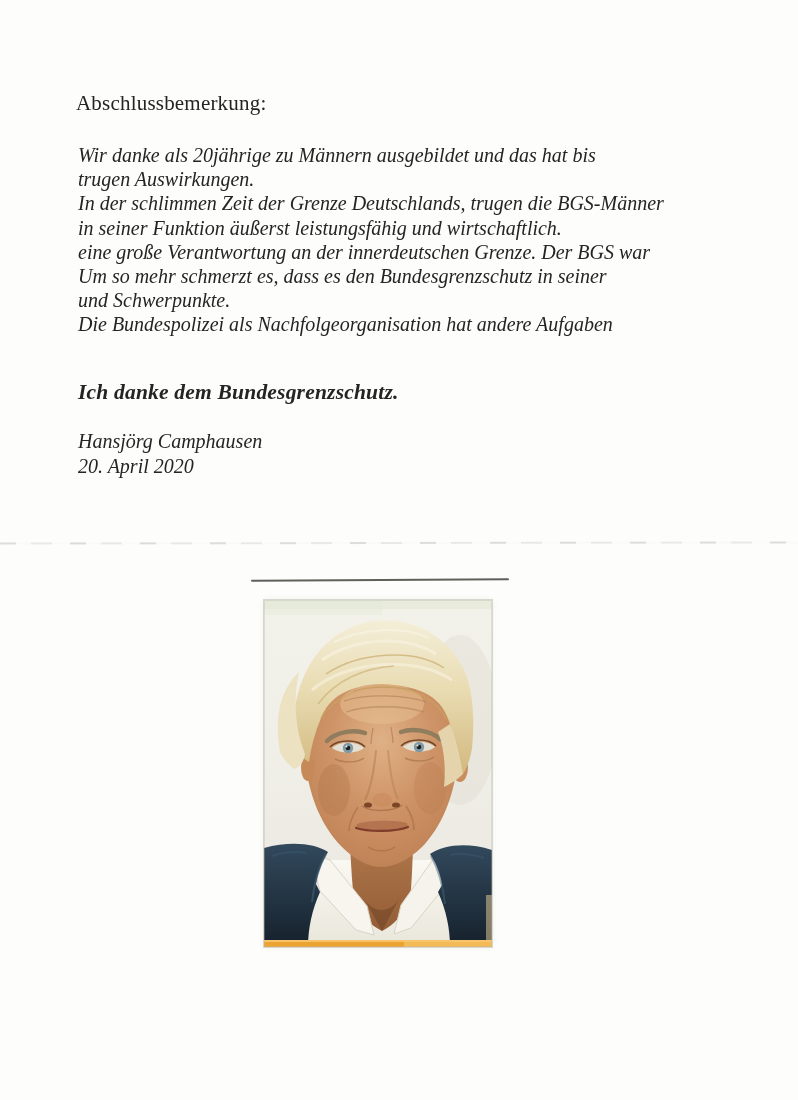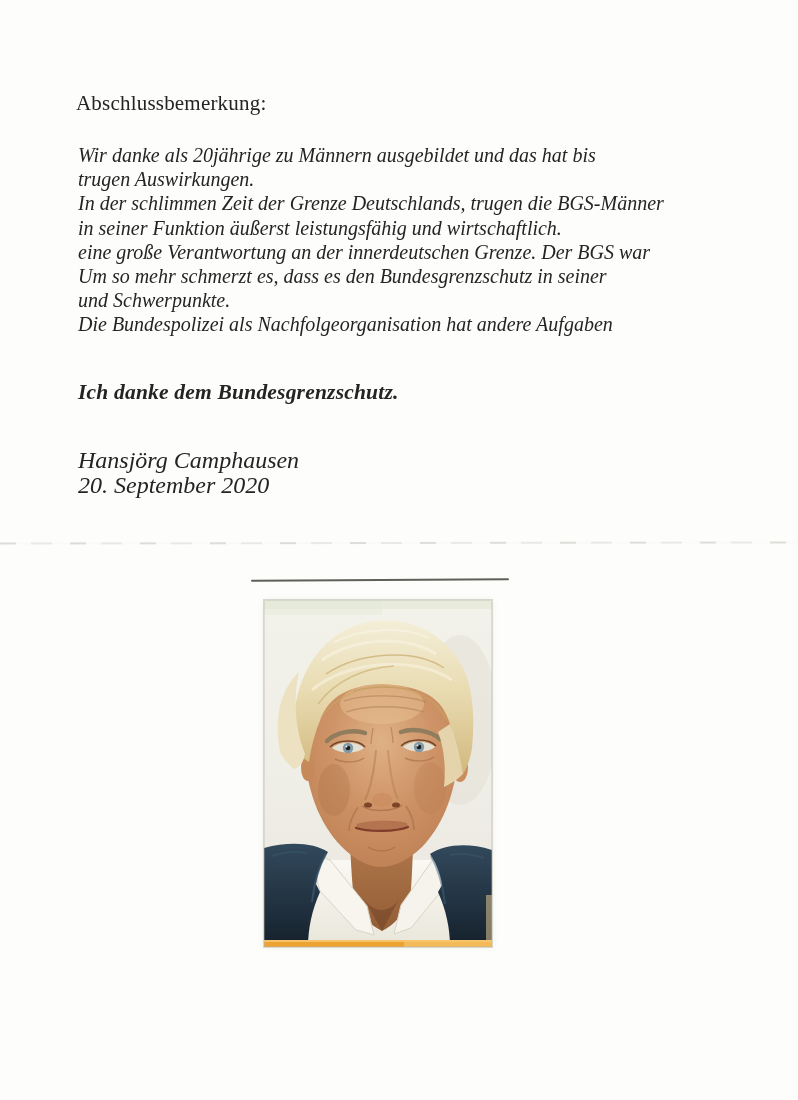--- a/index.html
+++ b/index.html
@@ -17,22 +17,22 @@
     font-style:italic;font-size:20px;line-height:24.2px;white-space:nowrap;
   }
   .body-text .line{height:24.2px;}
   .body-text .line.indent{padding-left:7px;}
   .emphasis{
     position:absolute;left:78px;top:380px;
     font-style:italic;font-weight:bold;font-size:21.5px;white-space:nowrap;
     letter-spacing:.2px;
   }
   .signature{
-    position:absolute;left:78px;top:448px;
-    font-style:italic;font-size:24px;line-height:24.5px;white-space:nowrap;
+    position:absolute;left:78px;top:429px;
+    font-style:italic;font-size:20px;line-height:24.5px;white-space:nowrap;
   }
   .crease{
     position:absolute;left:0;top:542px;width:798px;height:2px;opacity:.6;
     background:repeating-linear-gradient(90deg,
       rgba(156,154,146,.55) 0px, rgba(156,154,146,.55) 16px,
       rgba(156,154,146,.06) 16px, rgba(156,154,146,.06) 31px,
       rgba(170,168,160,.4) 31px, rgba(170,168,160,.4) 52px,
       rgba(170,168,160,.05) 52px, rgba(170,168,160,.05) 70px);
     transform:rotate(-.08deg);
   }
@@ -62,21 +62,21 @@
     <div class="line">eine große Verantwortung an der innerdeutschen Grenze. Der BGS war</div>
     <div class="line">Um so mehr schmerzt es, dass es den Bundesgrenzschutz in seiner</div>
     <div class="line">und Schwerpunkte.</div>
     <div class="line">Die Bundespolizei als Nachfolgeorganisation hat andere Aufgaben</div>
   </div>
 
   <div class="emphasis">Ich danke dem Bundesgrenzschutz.</div>
 
   <div class="signature">
     <div>Hansjörg Camphausen</div>
-    <div>20. September 2020</div>
+    <div>20. April 2020</div>
   </div>
 
   <div class="crease"></div>
 
   <div class="rule"></div>
 
   <div class="photo" title="Passport-style portrait of an elderly man with swept pale-blond grey hair, tanned face, wearing a dark navy jacket over a white open shirt collar">
     <svg viewBox="0 0 228 347" xmlns="http://www.w3.org/2000/svg">
       <defs>
         <linearGradient id="bgG" x1="0" y1="0" x2="0" y2="1">

